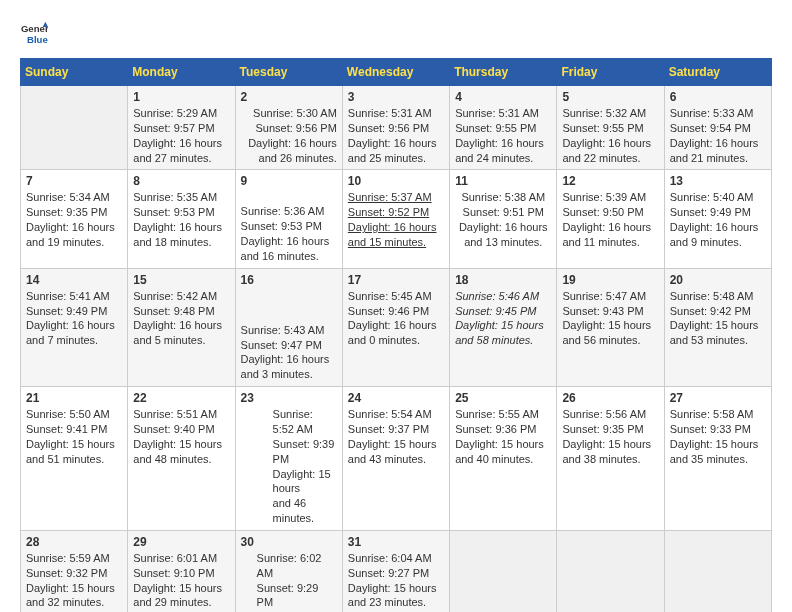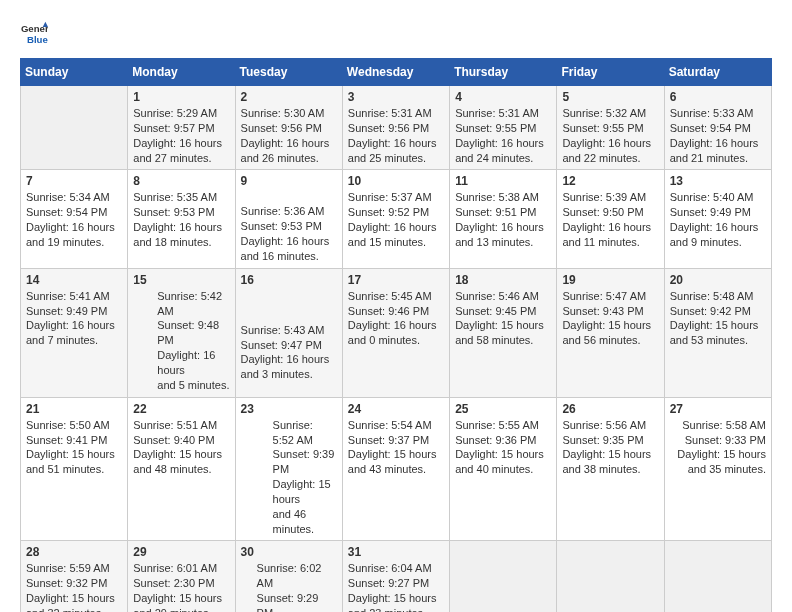--- a/index.html
+++ b/index.html
@@ -37,21 +37,21 @@
       font-size: 15px;
       color: #555;
     }
     table {
       width: 100%;
       border-collapse: collapse;
       font-size: 10.5px;
     }
     thead tr th {
       background-color: #2a5caa;
-      color: #ffffff;
+      color: #fde047;
       padding: 6px 4px;
       text-align: left;
       font-size: 12px;
       font-weight: bold;
       border: 1px solid #2a5caa;
     }
     tbody tr td {
       border: 1px solid #ccc;
       vertical-align: top;
       padding: 4px 5px;
@@ -118,21 +118,21 @@
         <td class="empty-cell"></td>
         <td>
           <span class="day-number">1</span>
           <div class="day-info" style="white-space: pre-line;">Sunrise: 5:29 AM
 Sunset: 9:57 PM
 Daylight: 16 hours
 and 27 minutes.</div>
         </td>
         <td>
           <span class="day-number">2</span>
-          <div class="day-info" style="white-space: pre-line;">Sunrise: 5:30 AM
+          <div class="day-info" style="white-space: pre-line; text-align: right;">Sunrise: 5:30 AM
 Sunset: 9:56 PM
 Daylight: 16 hours
 and 26 minutes.</div>
         </td>
         <td>
           <span class="day-number">3</span>
           <div class="day-info" style="white-space: pre-line;">Sunrise: 5:31 AM
 Sunset: 9:56 PM
 Daylight: 16 hours
 and 25 minutes.</div>
@@ -156,48 +156,48 @@
           <div class="day-info" style="white-space: pre-line;">Sunrise: 5:33 AM
 Sunset: 9:54 PM
 Daylight: 16 hours
 and 21 minutes.</div>
         </td>
       </tr>
       <tr>
         <td>
           <span class="day-number">7</span>
           <div class="day-info" style="white-space: pre-line;">Sunrise: 5:34 AM
-Sunset: 9:54 PM
+Sunset: 9:35 PM
 Daylight: 16 hours
 and 19 minutes.</div>
         </td>
         <td>
           <span class="day-number">8</span>
           <div class="day-info" style="white-space: pre-line;">Sunrise: 5:35 AM
 Sunset: 9:53 PM
 Daylight: 16 hours
 and 18 minutes.</div>
         </td>
         <td>
           <span class="day-number">9</span>
           <div class="day-info" style="white-space: pre-line; margin-top: 16px;">Sunrise: 5:36 AM
 Sunset: 9:53 PM
 Daylight: 16 hours
 and 16 minutes.</div>
         </td>
         <td>
           <span class="day-number">10</span>
-          <div class="day-info" style="white-space: pre-line;">Sunrise: 5:37 AM
+          <div class="day-info" style="white-space: pre-line; text-decoration: underline;">Sunrise: 5:37 AM
 Sunset: 9:52 PM
 Daylight: 16 hours
 and 15 minutes.</div>
         </td>
         <td>
           <span class="day-number">11</span>
-          <div class="day-info" style="white-space: pre-line;">Sunrise: 5:38 AM
+          <div class="day-info" style="white-space: pre-line; text-align: center;">Sunrise: 5:38 AM
 Sunset: 9:51 PM
 Daylight: 16 hours
 and 13 minutes.</div>
         </td>
         <td>
           <span class="day-number">12</span>
           <div class="day-info" style="white-space: pre-line;">Sunrise: 5:39 AM
 Sunset: 9:50 PM
 Daylight: 16 hours
 and 11 minutes.</div>
@@ -213,42 +213,42 @@
       <tr>
         <td>
           <span class="day-number">14</span>
           <div class="day-info" style="white-space: pre-line;">Sunrise: 5:41 AM
 Sunset: 9:49 PM
 Daylight: 16 hours
 and 7 minutes.</div>
         </td>
         <td>
           <span class="day-number">15</span>
-          <div class="day-info" style="white-space: pre-line; margin-left: 24px;">Sunrise: 5:42 AM
+          <div class="day-info" style="white-space: pre-line;">Sunrise: 5:42 AM
 Sunset: 9:48 PM
 Daylight: 16 hours
 and 5 minutes.</div>
         </td>
         <td>
           <span class="day-number">16</span>
           <div class="day-info" style="white-space: pre-line; margin-top: 36px;">Sunrise: 5:43 AM
 Sunset: 9:47 PM
 Daylight: 16 hours
 and 3 minutes.</div>
         </td>
         <td>
           <span class="day-number">17</span>
           <div class="day-info" style="white-space: pre-line;">Sunrise: 5:45 AM
 Sunset: 9:46 PM
 Daylight: 16 hours
 and 0 minutes.</div>
         </td>
         <td>
           <span class="day-number">18</span>
-          <div class="day-info" style="white-space: pre-line;">Sunrise: 5:46 AM
+          <div class="day-info" style="white-space: pre-line; font-style: italic;">Sunrise: 5:46 AM
 Sunset: 9:45 PM
 Daylight: 15 hours
 and 58 minutes.</div>
         </td>
         <td>
           <span class="day-number">19</span>
           <div class="day-info" style="white-space: pre-line;">Sunrise: 5:47 AM
 Sunset: 9:43 PM
 Daylight: 15 hours
 and 56 minutes.</div>
@@ -299,38 +299,38 @@
         </td>
         <td>
           <span class="day-number">26</span>
           <div class="day-info" style="white-space: pre-line;">Sunrise: 5:56 AM
 Sunset: 9:35 PM
 Daylight: 15 hours
 and 38 minutes.</div>
         </td>
         <td>
           <span class="day-number">27</span>
-          <div class="day-info" style="white-space: pre-line; text-align: right;">Sunrise: 5:58 AM
+          <div class="day-info" style="white-space: pre-line;">Sunrise: 5:58 AM
 Sunset: 9:33 PM
 Daylight: 15 hours
 and 35 minutes.</div>
         </td>
       </tr>
       <tr>
         <td>
           <span class="day-number">28</span>
           <div class="day-info" style="white-space: pre-line;">Sunrise: 5:59 AM
 Sunset: 9:32 PM
 Daylight: 15 hours
 and 32 minutes.</div>
         </td>
         <td>
           <span class="day-number">29</span>
           <div class="day-info" style="white-space: pre-line;">Sunrise: 6:01 AM
-Sunset: 2:30 PM
+Sunset: 9:10 PM
 Daylight: 15 hours
 and 29 minutes.</div>
         </td>
         <td>
           <span class="day-number">30</span>
           <div class="day-info" style="white-space: pre-line; margin-left: 16px;">Sunrise: 6:02 AM
 Sunset: 9:29 PM
 Daylight: 15 hours
 and 26 minutes.</div>
         </td>

